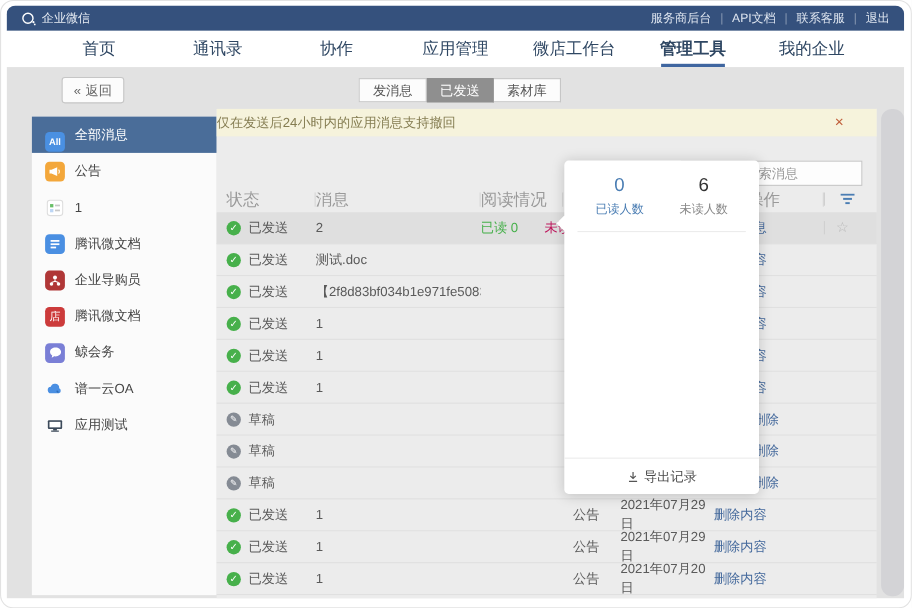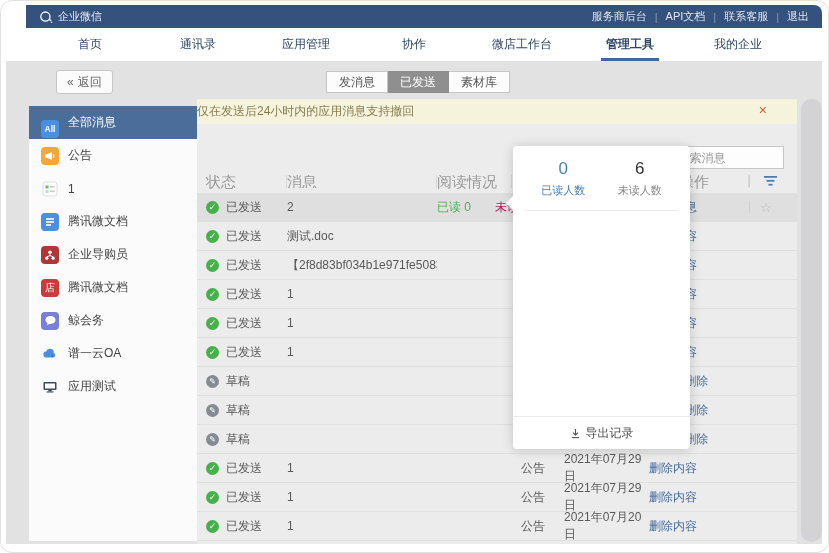--- a/index.html
+++ b/index.html
@@ -2,29 +2,29 @@
 <html><head>
 <meta charset="utf-8">
 <style>
   * { box-sizing: border-box; margin: 0; padding: 0; }
   html,body { width:829px; height:553px; }
   body { font-family:"Liberation Sans","DejaVu Sans",sans-serif; background:#fff; position:relative; }
   .frame { position:absolute; inset:0; border:1px solid #e2e2e2; border-radius:12px; overflow:hidden; background:#fff; }
   .app { position:absolute; left:5px; top:4px; right:6px; bottom:8px; border-radius:8px 8px 0 0; overflow:hidden; }
 
   
-  .topbar { height:23px; background:#35517d; display:flex; align-items:center; padding:0 13px; color:#e8edf4; font-size:11px;margin-left:20px; }
+  .topbar { height:23px; background:#35517d; display:flex; align-items:center; padding:0 13px; color:#e8edf4; font-size:11px; }
   .logo { display:flex; align-items:center; gap:5px; }
   .topbar-links { margin-left:auto; display:flex; align-items:center; gap:8px; }
   .topbar-link { color:#dfe6f0; cursor:pointer; }
   .tb-sep { color:rgba(255,255,255,.38); }
 
   
   .nav { height:33px; background:#fff; display:flex; align-items:stretch; padding:0 30px; }
-  .nav-item { flex:1; display:flex; align-items:center; justify-content:center; font-size:12px; color:#2f4763; position:relative; cursor:pointer; }
+  .nav-item { flex:1; display:flex; align-items:center; justify-content:center; font-size:15px; color:#2f4763; position:relative; cursor:pointer; }
   .nav-item.active .nav-label { font-weight:bold; }
   .nav-item.active::after { content:""; position:absolute; left:50%; transform:translateX(-50%); bottom:0; width:58px; height:3px; background:#3f66a0; }
 
   
   .workspace { position:relative; height:483px; background:#e2e2e2; }
 
   .back-btn { position:absolute; left:50px; top:9px; height:24px; padding:0 10px; background:#fcfcfc; border:1px solid #c6c6c6; border-radius:3px; font-size:12px; color:#666; display:flex; align-items:center; gap:4px; cursor:pointer; }
   .tabs { position:absolute; left:320px; top:10px; display:flex; }
   .tab { height:22px; line-height:20px; padding:0 12px; background:#fcfcfc; border:1px solid #c6c6c6; font-size:12px; color:#555; cursor:pointer; }
   .tab + .tab { border-left:none; }
@@ -112,24 +112,24 @@
     </div>
 
     <div class="nav">
         <div class="nav-item">
           <span class="nav-label">首页</span>
         </div>
         <div class="nav-item">
           <span class="nav-label">通讯录</span>
         </div>
         <div class="nav-item">
+          <span class="nav-label">协作</span>
+        </div>
+        <div class="nav-item">
           <span class="nav-label">应用管理</span>
-        </div>
-        <div class="nav-item">
-          <span class="nav-label">协作</span>
         </div>
         <div class="nav-item">
           <span class="nav-label">微店工作台</span>
         </div>
         <div class="nav-item active">
           <span class="nav-label">管理工具</span>
         </div>
         <div class="nav-item">
           <span class="nav-label">我的企业</span>
         </div>

